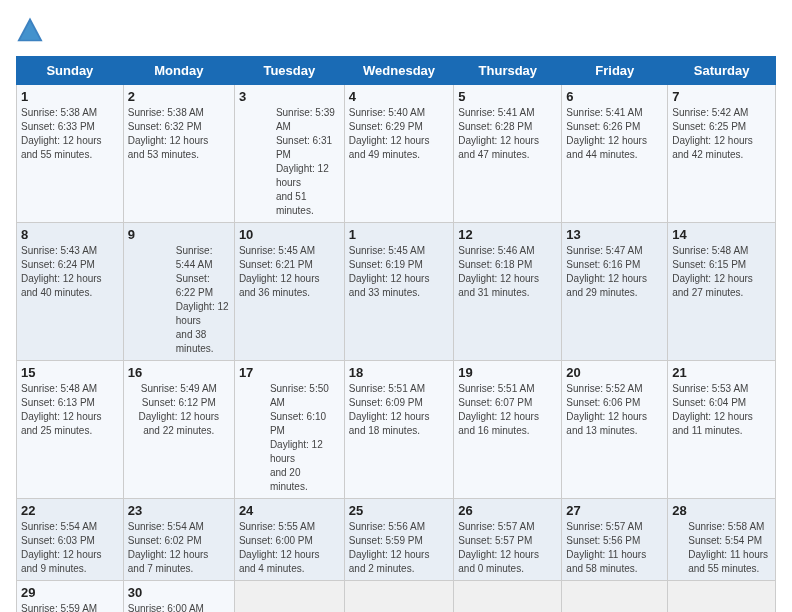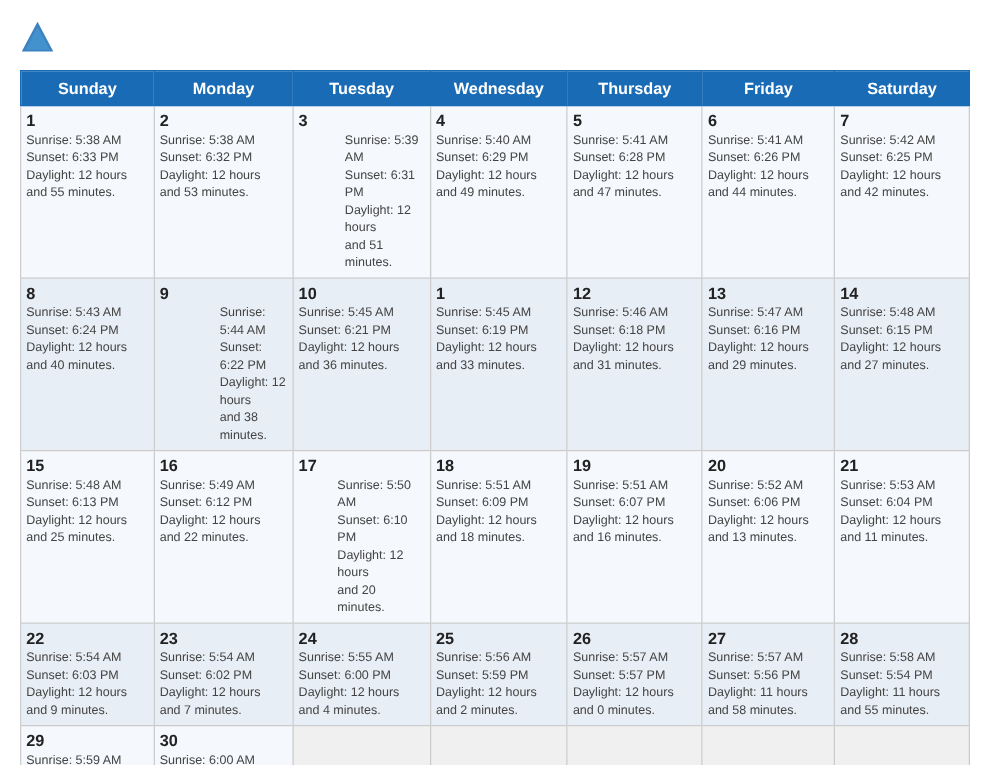--- a/index.html
+++ b/index.html
@@ -228,21 +228,21 @@
       <tr>
         <td>
           <span class="day-num">15</span>
           <div class="day-detail" style="white-space: pre-line;">Sunrise: 5:48 AM
 Sunset: 6:13 PM
 Daylight: 12 hours
 and 25 minutes.</div>
         </td>
         <td>
           <span class="day-num">16</span>
-          <div class="day-detail" style="white-space: pre-line;">Sunrise: 5:49 AM
+          <div class="day-detail" style="white-space: pre-line; text-align: center;">Sunrise: 5:49 AM
 Sunset: 6:12 PM
 Daylight: 12 hours
 and 22 minutes.</div>
         </td>
         <td>
           <span class="day-num">17</span>
           <div class="day-detail" style="white-space: pre-line; margin-left: 31px;">Sunrise: 5:50 AM
 Sunset: 6:10 PM
 Daylight: 12 hours
 and 20 minutes.</div>
@@ -314,21 +314,21 @@
         </td>
         <td>
           <span class="day-num">27</span>
           <div class="day-detail" style="white-space: pre-line;">Sunrise: 5:57 AM
 Sunset: 5:56 PM
 Daylight: 11 hours
 and 58 minutes.</div>
         </td>
         <td>
           <span class="day-num">28</span>
-          <div class="day-detail" style="white-space: pre-line;">Sunrise: 5:58 AM
+          <div class="day-detail" style="white-space: pre-line; margin-left: 16px;">Sunrise: 5:58 AM
 Sunset: 5:54 PM
 Daylight: 11 hours
 and 55 minutes.</div>
         </td>
       </tr>
       <tr>
         <td>
           <span class="day-num">29</span>
           <div class="day-detail" style="white-space: pre-line;">Sunrise: 5:59 AM
 Sunset: 5:53 PM

